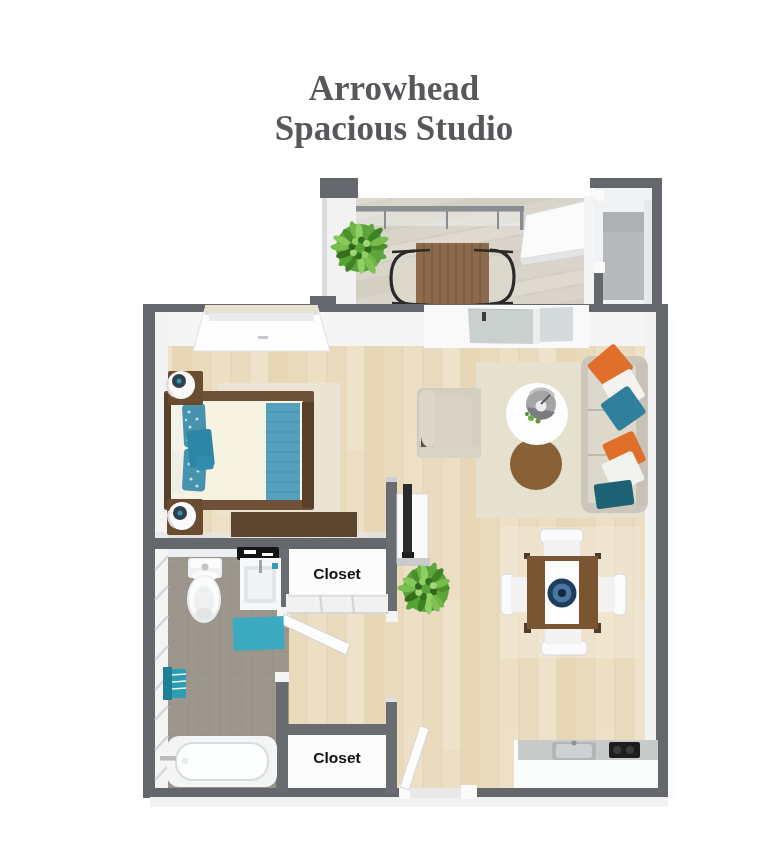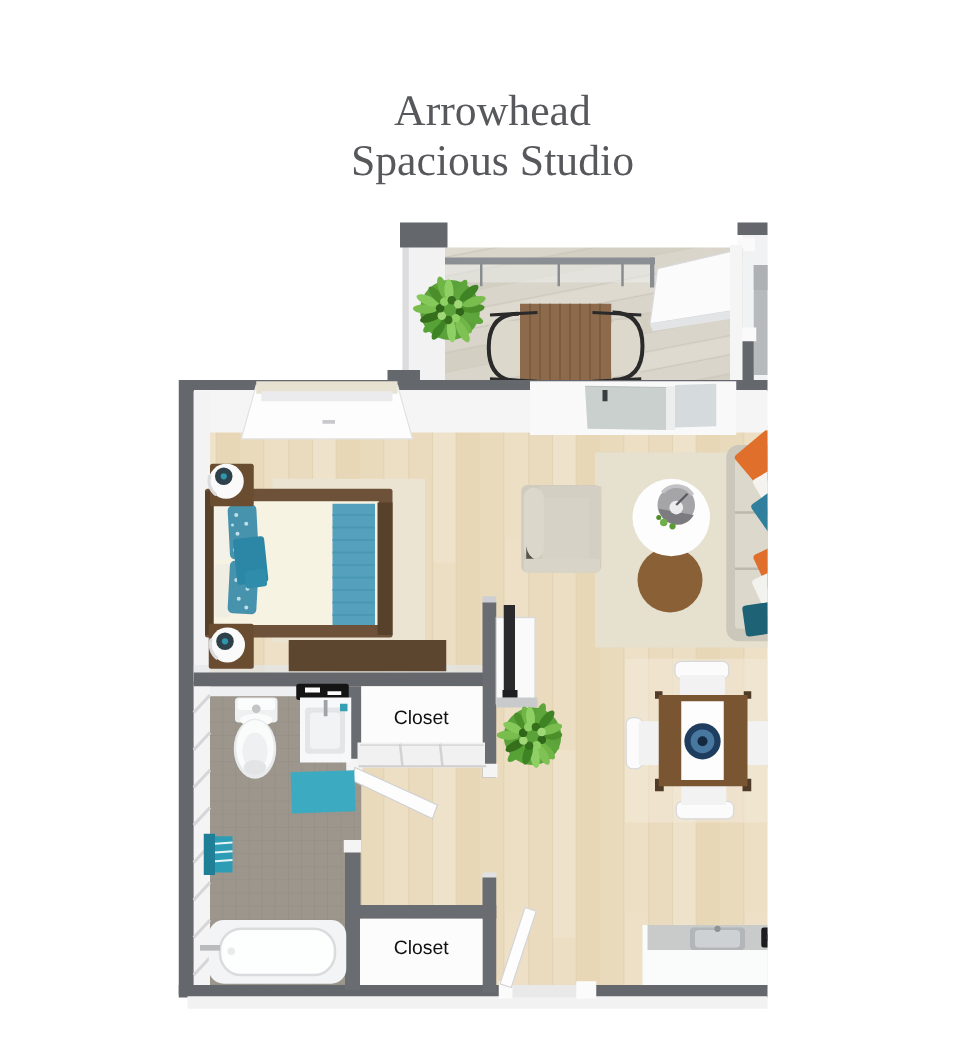--- a/index.html
+++ b/index.html
@@ -1,16 +1,16 @@
 <!DOCTYPE html>
 <html><head>
 <meta charset="utf-8">
 <style>
 html,body{margin:0;padding:0;background:#ffffff;}
-.page{position:relative;width:614px;height:844px;background:#ffffff;overflow:hidden;}
+.page{position:relative;width:774px;height:844px;background:#ffffff;overflow:hidden;font-weight:bold;}
 .title{position:absolute;top:69px;left:7px;width:774px;text-align:center;
  font-family:"Liberation Serif",serif;font-size:35px;line-height:40px;color:#57585c;}
 </style>
 </head>
 <body>
 <div class="page">
 
 <div class="title">Arrowhead<br>Spacious Studio</div>
 <svg width="774" height="844" viewBox="0 0 774 844" style="position:absolute;left:0;top:0;" xmlns="http://www.w3.org/2000/svg">
 <defs>

